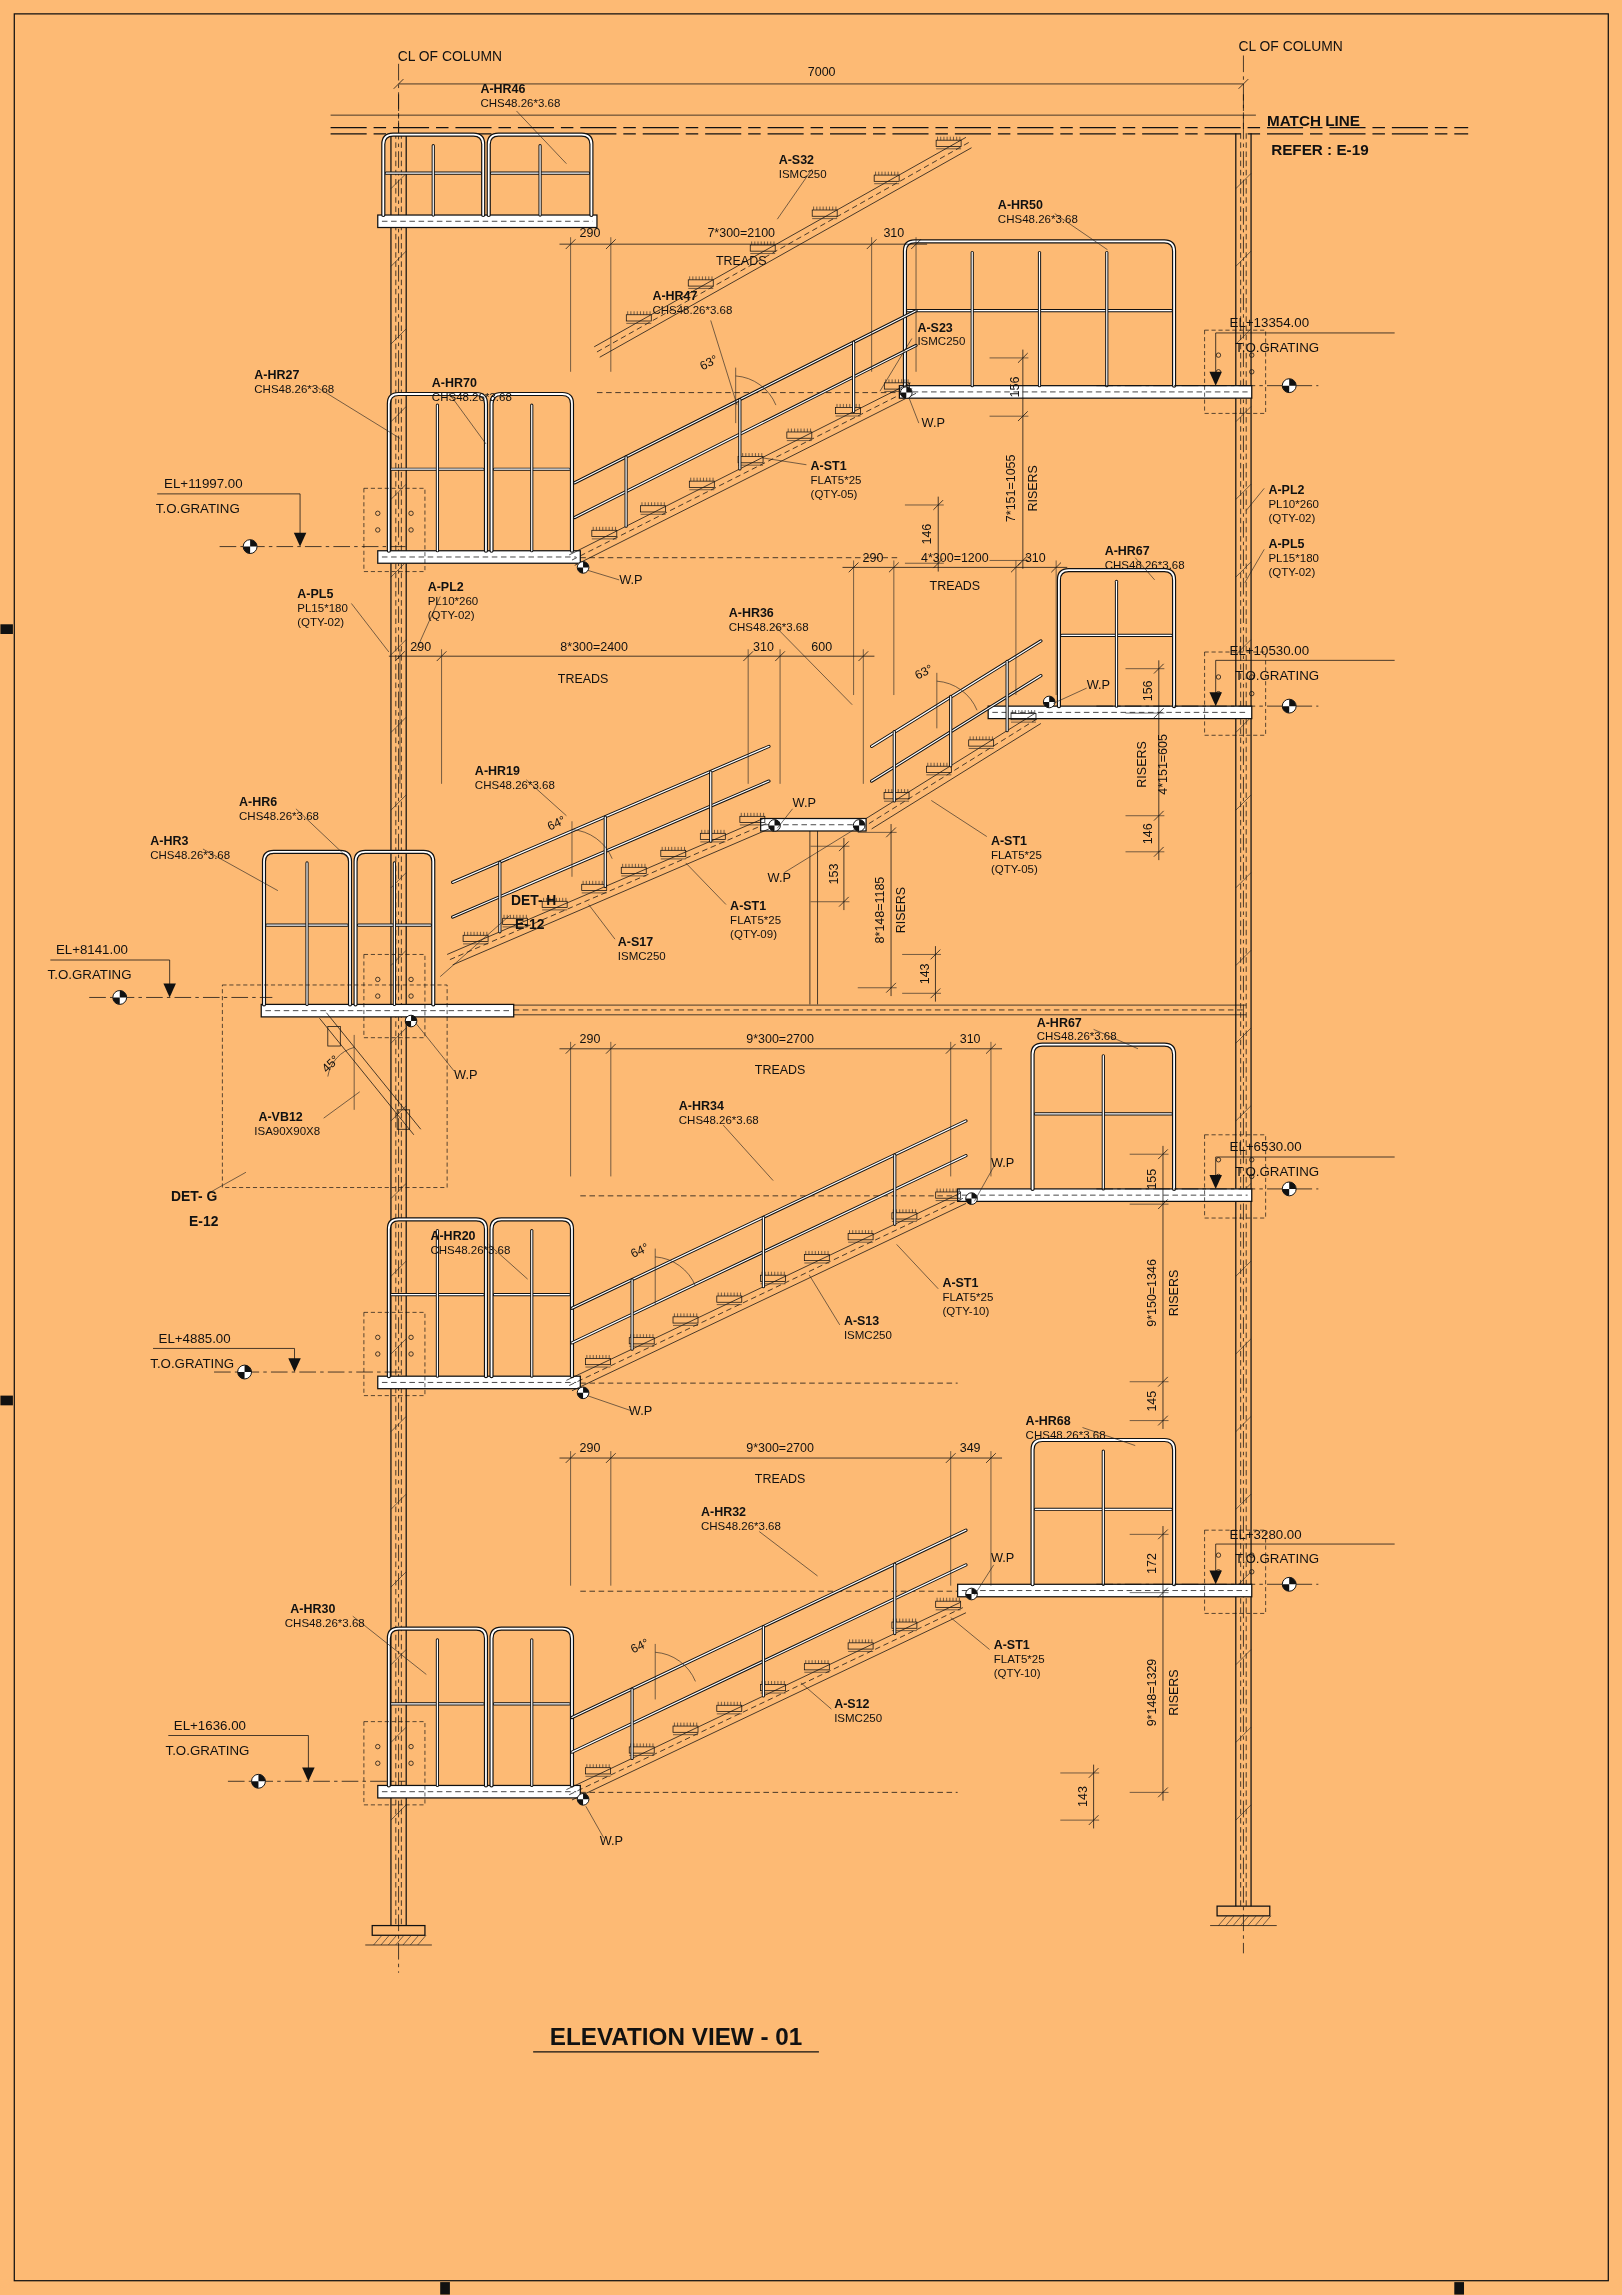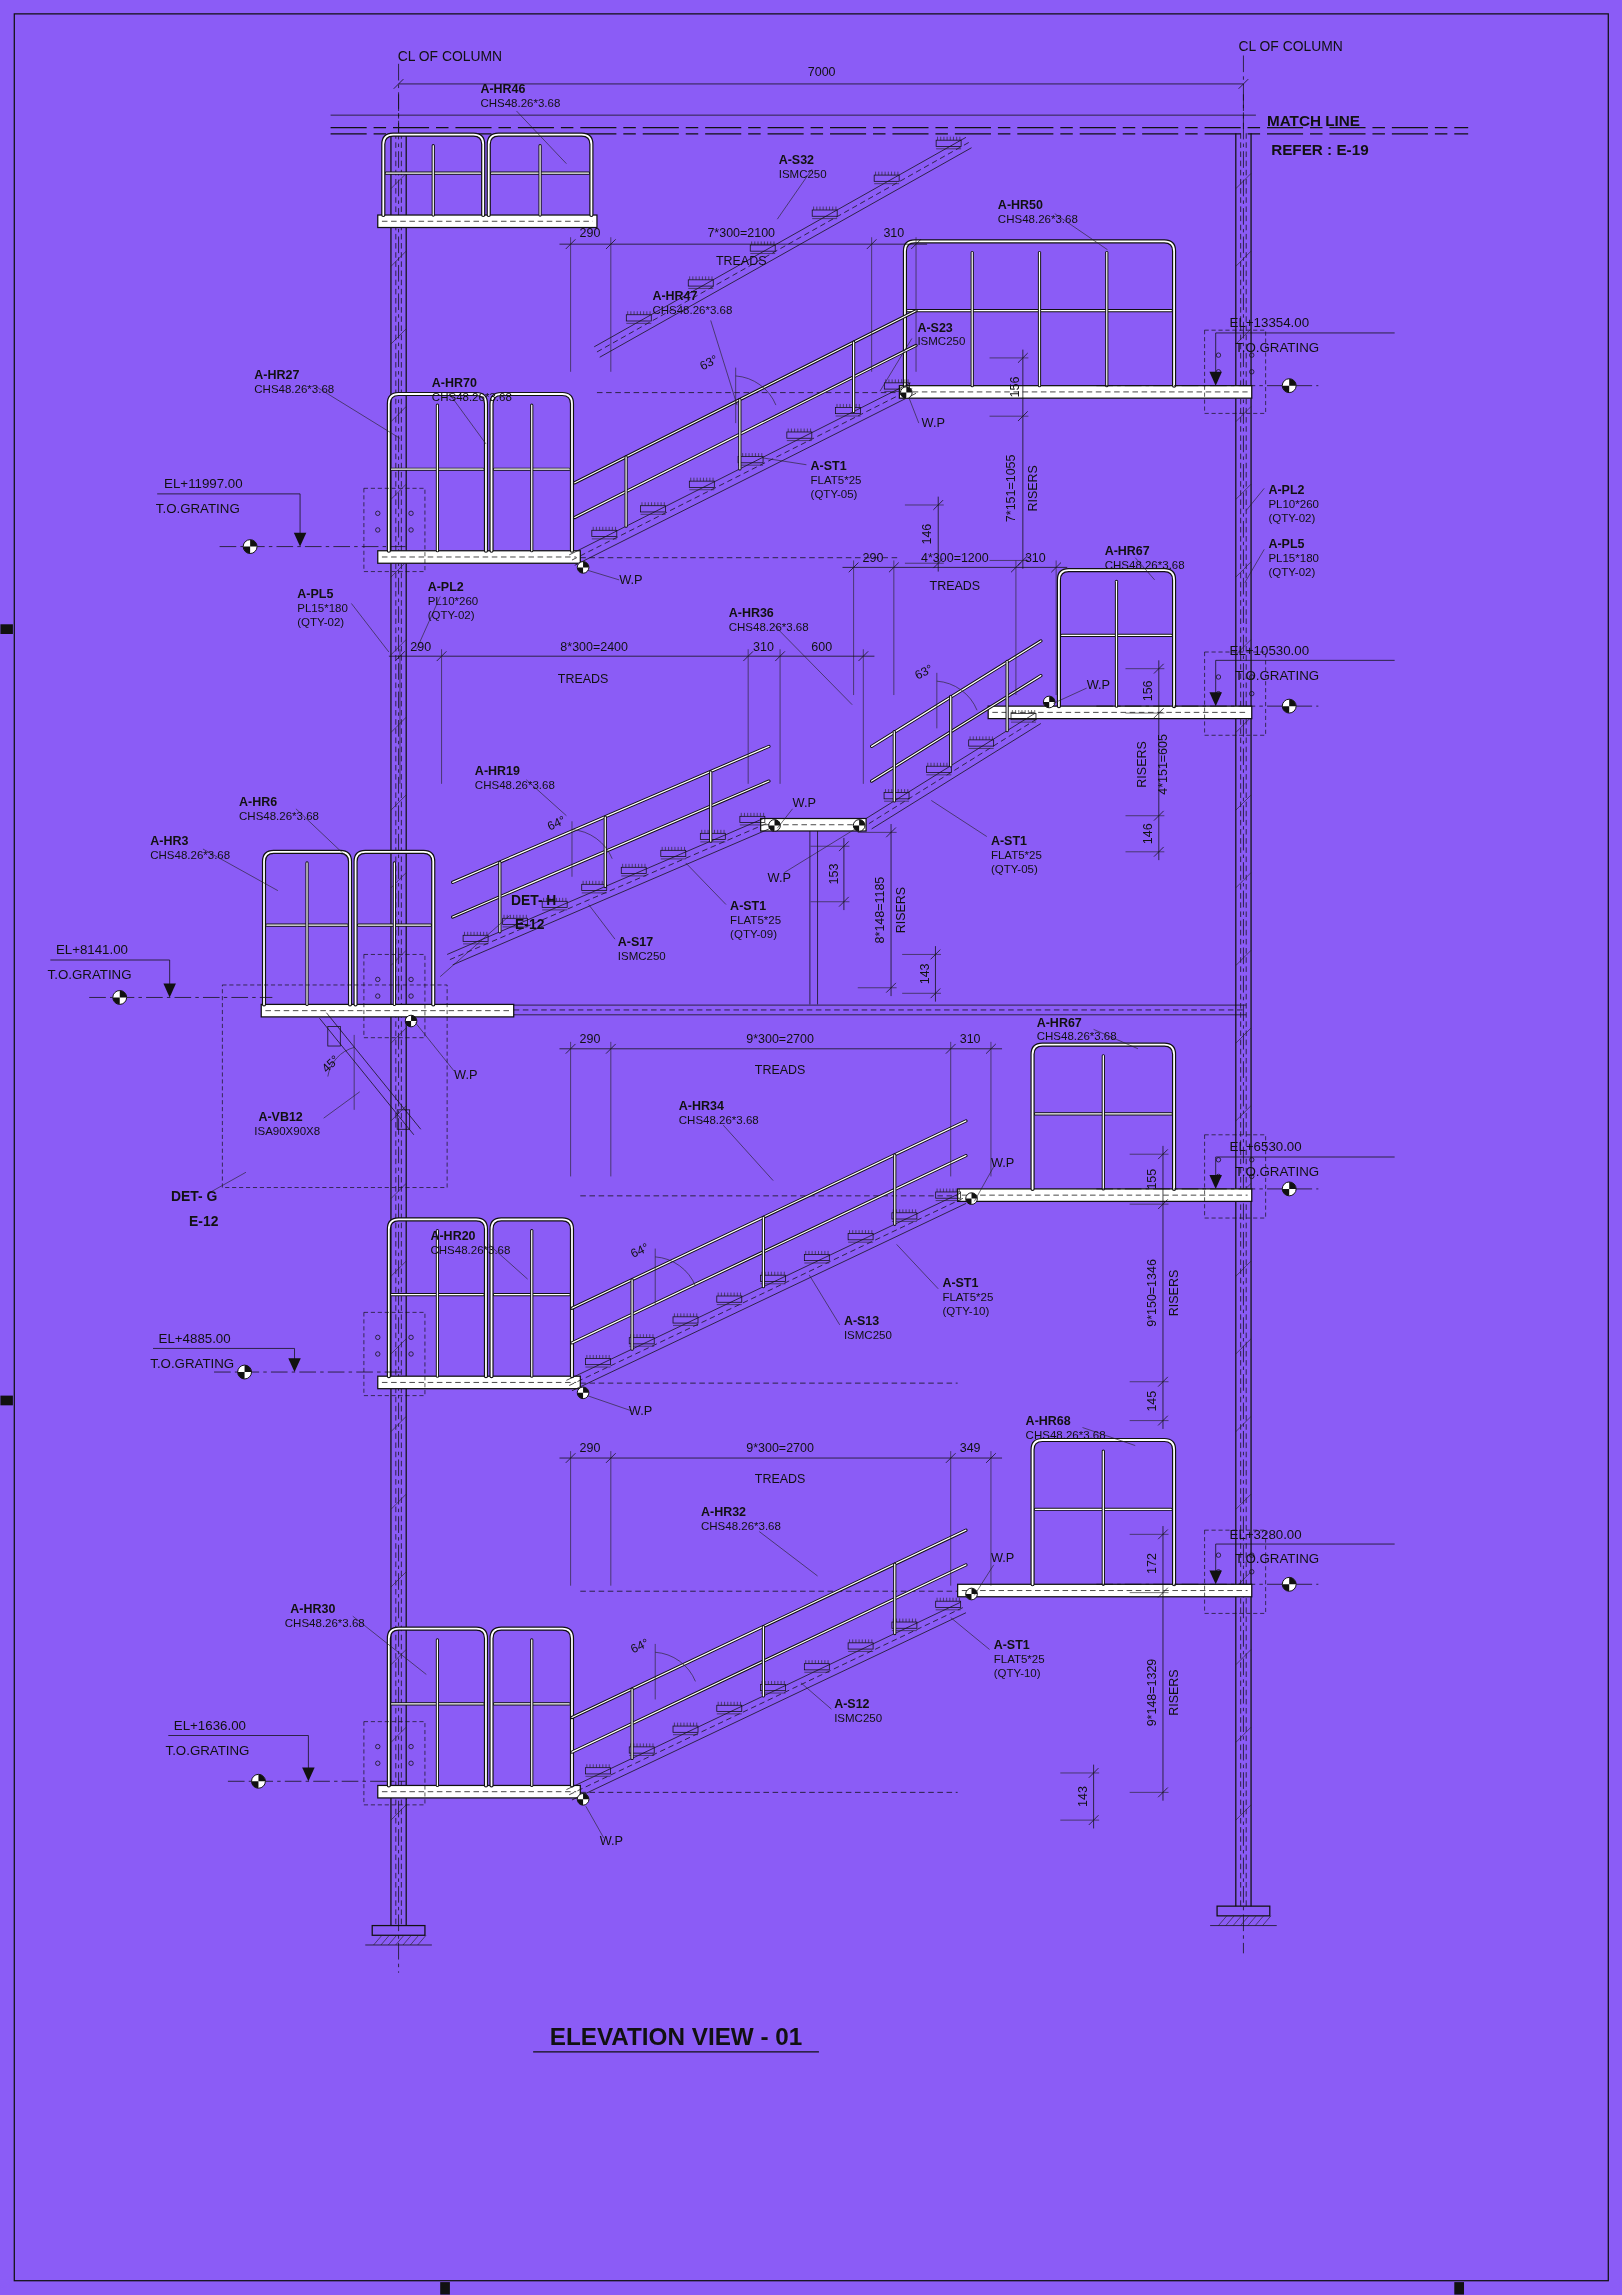--- a/index.html
+++ b/index.html
@@ -1,16 +1,16 @@
 <!DOCTYPE html>
 <html style="font-size:7.4px"><head>
 <meta charset="utf-8">
 <style>
   html,body{margin:0;padding:0;background:#e8e8e8;}
-  #sheet{width:1623px;height:2295px;background:#8b5cf6;position:relative;}
+  #sheet{width:1623px;height:2295px;background:#fdba74;position:relative;}
   svg{display:block;}
   text{fill:#111;font-family:"Liberation Sans",sans-serif;}
   .t-name{font-weight:bold;font-size:9px;}
   .t-spec{font-size:8.3px;}
   .t-dim{font-size:9px;}
   .t-el{font-size:9.6px;}
   .t-cl{font-size:10px;}
   .t-match{font-weight:bold;font-size:11px;}
   .t-det{font-weight:bold;font-size:10px;}
   .t-wp{font-size:9.2px;}

